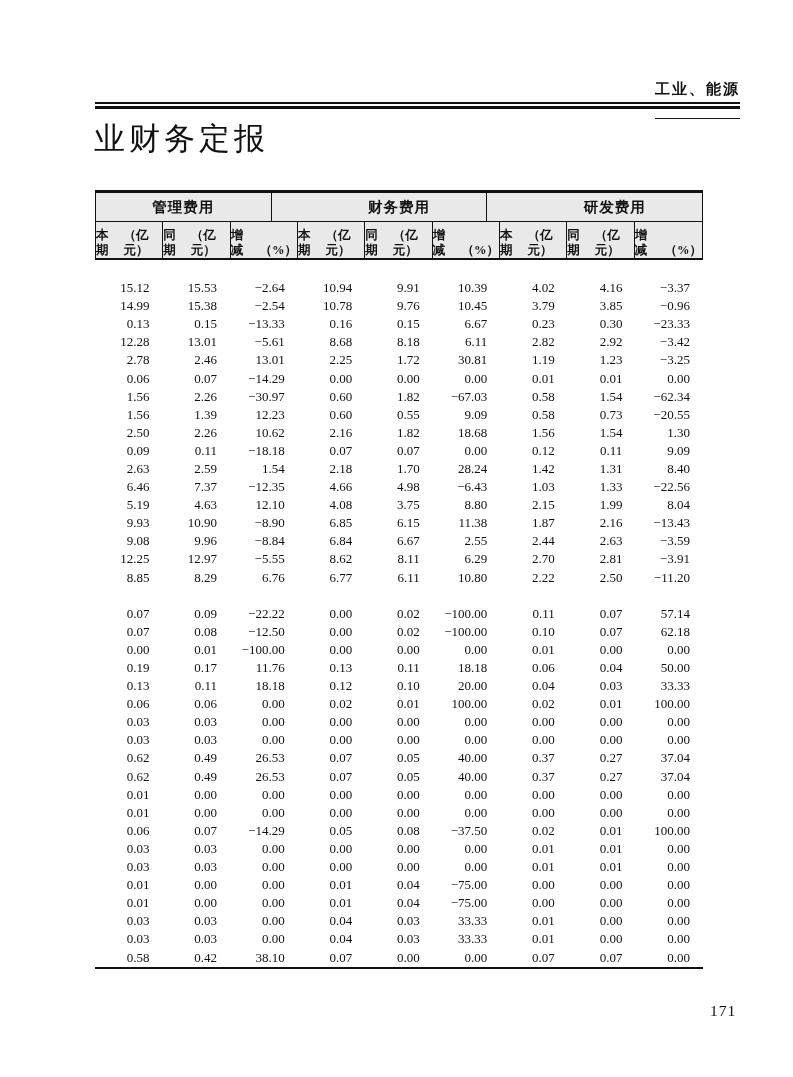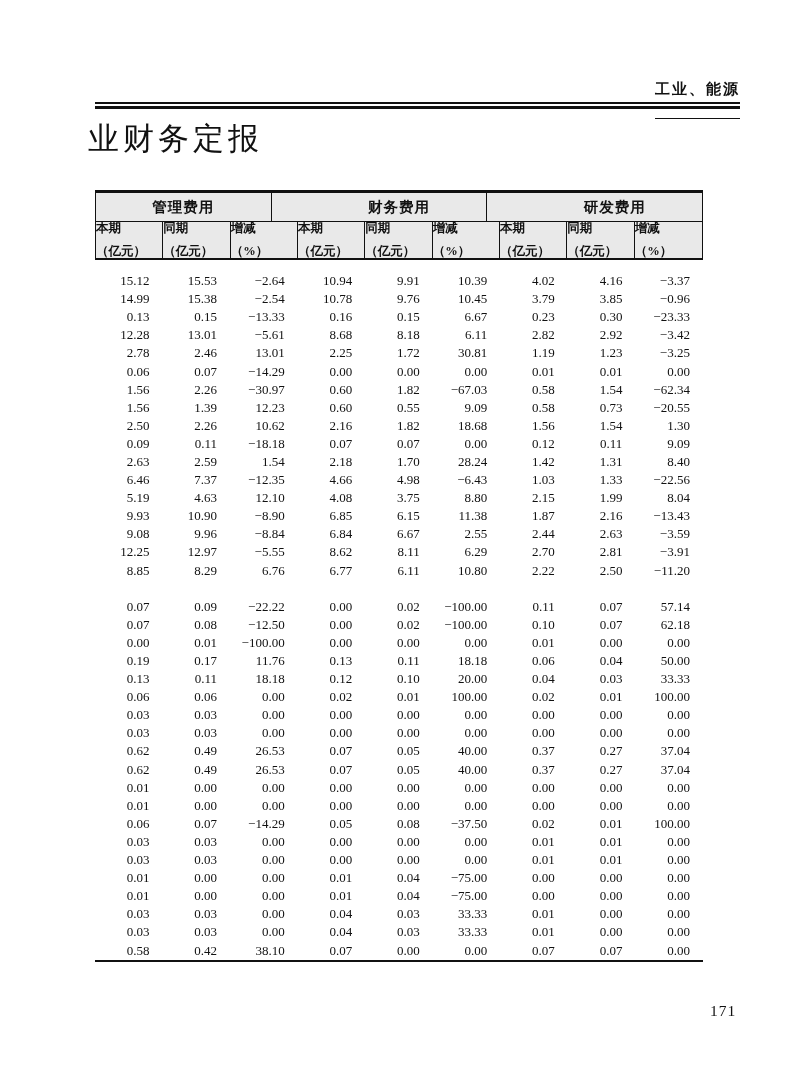--- a/index.html
+++ b/index.html
@@ -10,47 +10,47 @@
   .page{position:absolute;inset:0;}
   .kicker{
     position:absolute;top:80px;right:53px;
     font-size:15px;font-weight:bold;letter-spacing:2px;
     border-bottom:1.5px solid #111;padding-bottom:19px;
   }
   .top-rule{position:absolute;left:95px;top:102px;width:645px;}
   .rule-thin{height:1.5px;background:#111;margin-bottom:2px;}
   .rule-thick{height:3px;background:#111;}
   .title{
-    position:absolute;left:88px;top:118px;margin:0;
+    position:absolute;left:94px;top:118px;margin:0;
     font-size:31px;font-weight:normal;letter-spacing:4px;
   }
   .table{
     position:absolute;left:95px;top:190px;width:608px;
     border-top:3px solid #111;border-bottom:2px solid #111;
   }
   .thead{
     background:#e9e9e9;border-bottom:2px solid #111;
     border-left:1px solid #111;border-right:1px solid #111;
     box-sizing:border-box;
   }
   .group-row{display:flex;height:28px;border-bottom:1px solid #111;gap:40px;}
   .group-cell{
     flex:1;display:flex;align-items:center;justify-content:center;
     font-weight:bold;font-size:14.5px;letter-spacing:1px;
     border-right:1px solid #111;box-sizing:border-box;
   }
   .group-cell:last-child{border-right:none;}
   .sub-row{display:flex;height:36px;}
   .sub-cell{
-    width:11.111%;display:flex;flex-direction:column;align-items:flex-start;justify-content:center;
+    width:11.111%;display:flex;flex-direction:row;align-items:flex-end;justify-content:center;
     font-weight:bold;font-size:12.5px;line-height:1.2;
     border-right:1px solid #111;box-sizing:border-box;gap:8px;
   }
   .sub-cell:last-child{border-right:none;}
-  .tbody{padding-top:12px;font-family:Liberation Serif, serif;}
+  .tbody{padding-top:19px;font-family:Liberation Serif, serif;}
   .trow{display:flex;height:18.1px;align-items:center;}
   .trow.gap{height:18.1px;}
   .tcell{
     width:11.111%;text-align:right;padding-right:13px;box-sizing:border-box;
     font-size:13px;white-space:nowrap;
   }
   .page-number{
     position:absolute;left:678px;top:1002px;font-size:15.5px;letter-spacing:1px;margin-left:32px;
   }
 </style>

